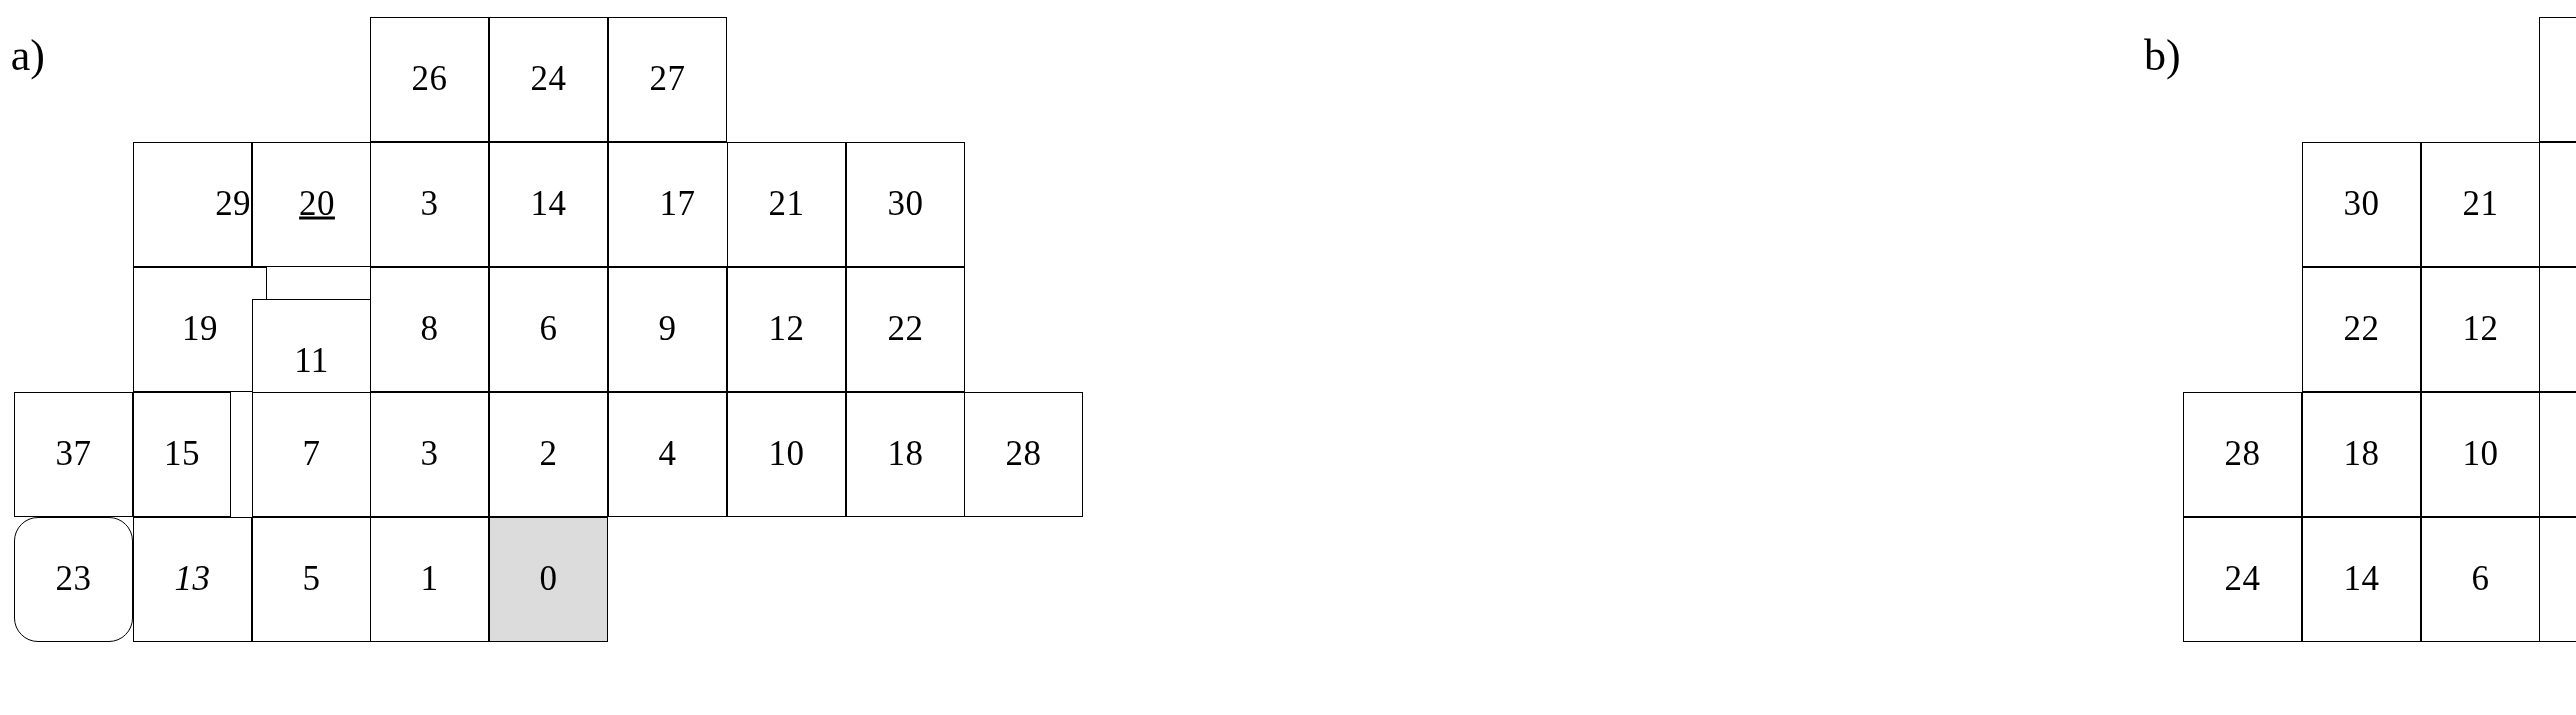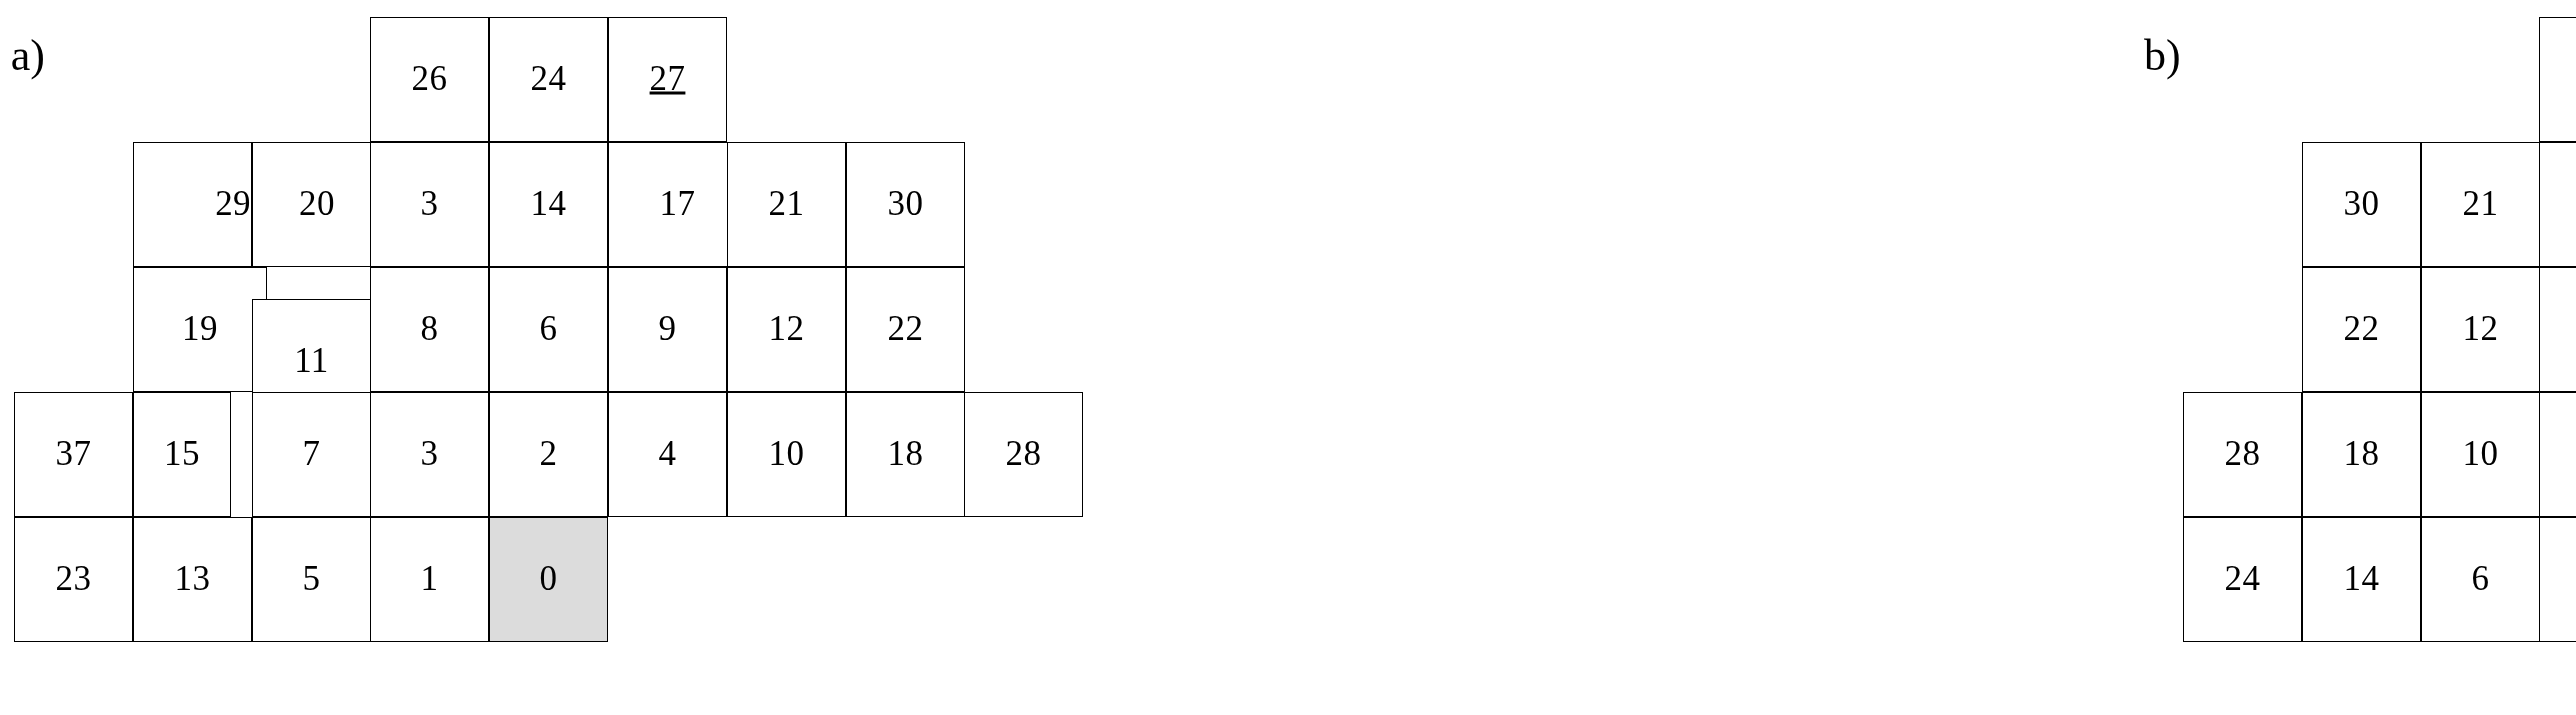--- a/index.html
+++ b/index.html
@@ -75,27 +75,27 @@
 
   <div class="panel panel-a">
     <div class="panel-label">a)</div>
     <div class="lattice">
         <div class="cell" style="left: 356px; top: 0px; width: 119px; height: 125px;">
           <span class="cell-value">26</span>
         </div>
         <div class="cell" style="left: 475px; top: 0px; width: 119px; height: 125px;">
           <span class="cell-value">24</span>
         </div>
-        <div class="cell" style="left: 594px; top: 0px; width: 119px; height: 125px; text-decoration: underline;">
+        <div class="cell" style="left: 594px; top: 0px; width: 119px; height: 125px;">
           <span class="cell-value">27</span>
         </div>
         <div class="cell" style="left: 119px; top: 125px; width: 119px; height: 125px; justify-content: flex-end;">
           <span class="cell-value">29</span>
         </div>
-        <div class="cell" style="left: 238px; top: 125px; width: 130px; height: 125px;">
+        <div class="cell" style="left: 238px; top: 125px; width: 130px; height: 125px; text-decoration: underline;">
           <span class="cell-value">20</span>
         </div>
         <div class="cell" style="left: 356px; top: 125px; width: 119px; height: 125px;">
           <span class="cell-value">3</span>
         </div>
         <div class="cell" style="left: 475px; top: 125px; width: 119px; height: 125px;">
           <span class="cell-value">14</span>
         </div>
         <div class="cell" style="left: 594px; top: 125px; width: 139px; height: 125px;">
           <span class="cell-value">17</span>
@@ -147,24 +147,24 @@
         </div>
         <div class="cell" style="left: 713px; top: 375px; width: 119px; height: 125px;">
           <span class="cell-value">10</span>
         </div>
         <div class="cell" style="left: 832px; top: 375px; width: 119px; height: 125px;">
           <span class="cell-value">18</span>
         </div>
         <div class="cell" style="left: 950px; top: 375px; width: 119px; height: 125px;">
           <span class="cell-value">28</span>
         </div>
-        <div class="cell" style="left: 0px; top: 500px; width: 119px; height: 125px;">
+        <div class="cell" style="left: 0px; top: 500px; width: 119px; height: 125px; border-radius: 24px;">
           <span class="cell-value">23</span>
         </div>
-        <div class="cell" style="left: 119px; top: 500px; width: 119px; height: 125px;">
+        <div class="cell" style="left: 119px; top: 500px; width: 119px; height: 125px; font-style: italic;">
           <span class="cell-value">13</span>
         </div>
         <div class="cell" style="left: 238px; top: 500px; width: 119px; height: 125px;">
           <span class="cell-value">5</span>
         </div>
         <div class="cell" style="left: 356px; top: 500px; width: 119px; height: 125px;">
           <span class="cell-value">1</span>
         </div>
         <div class="cell origin" style="left: 475px; top: 500px; width: 119px; height: 125px;">
           <span class="cell-value">0</span>

